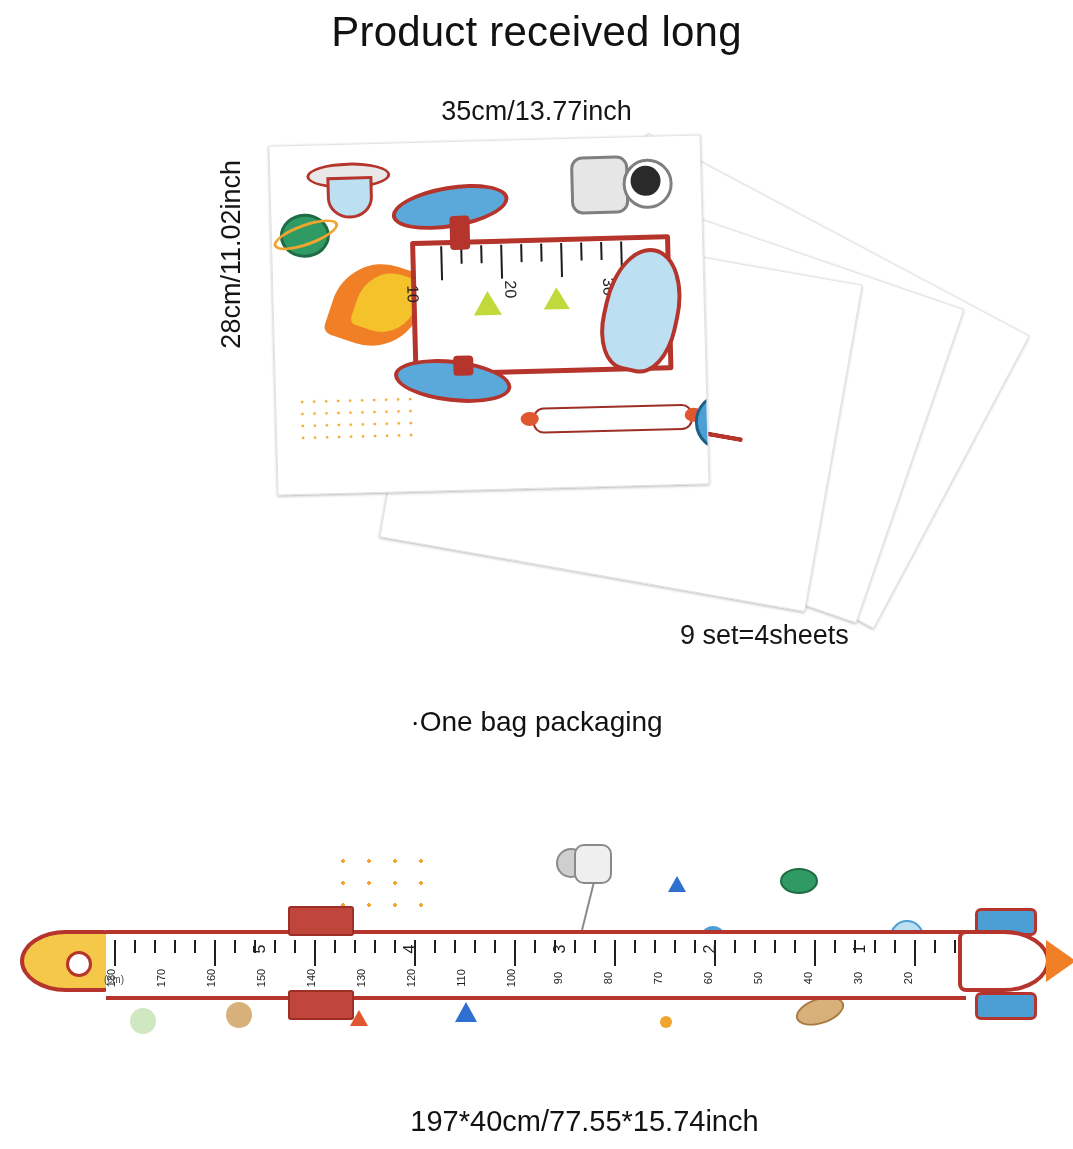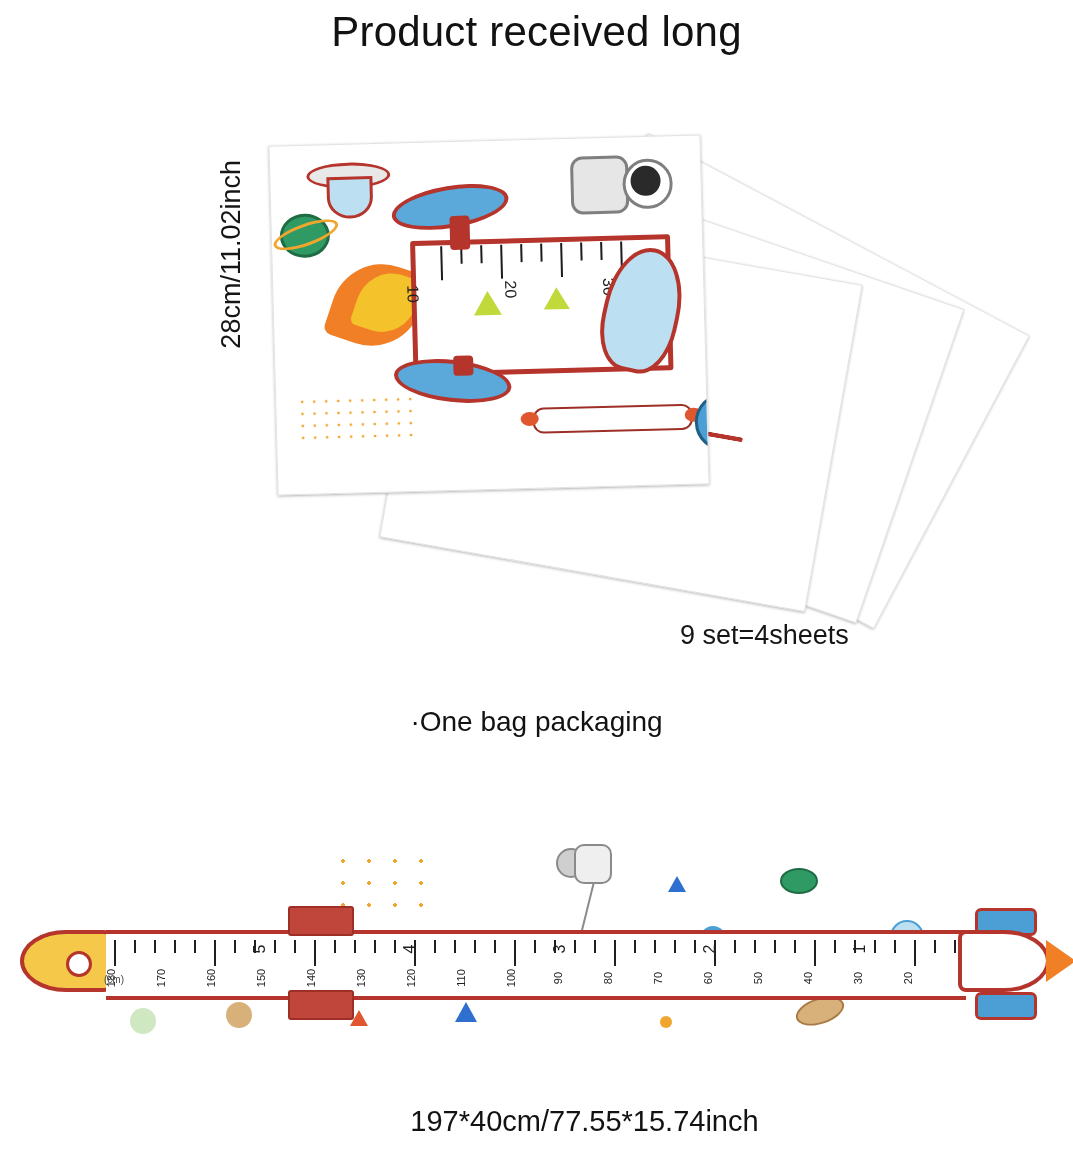--- a/index.html
+++ b/index.html
@@ -243,20 +243,21 @@
     padding-left: 48px;
   }
 </style>
 </head>
 <body>
 
 <div class="page">
 
   <div class="title">Product received long</div>
 
+  <div class="dim-top">35cm/13.77inch</div>
   <div class="dim-left">28cm/11.02inch</div>
 
   <div class="sheet-stack">
 
     <div class="sheet sheet-4">
       <div class="ruler-band" style="left:-40px; top:120px; width:300px; height:46px; border-width:0; border-top:5px solid #b5342b;"></div>
       <div class="tick" style="left:40px; top:125px; height:26px;"></div>
       <div class="tick" style="left:72px; top:125px; height:15px;"></div>
       <div class="tick" style="left:104px; top:125px; height:26px;"></div>
       <div class="tick" style="left:136px; top:125px; height:15px;"></div>

